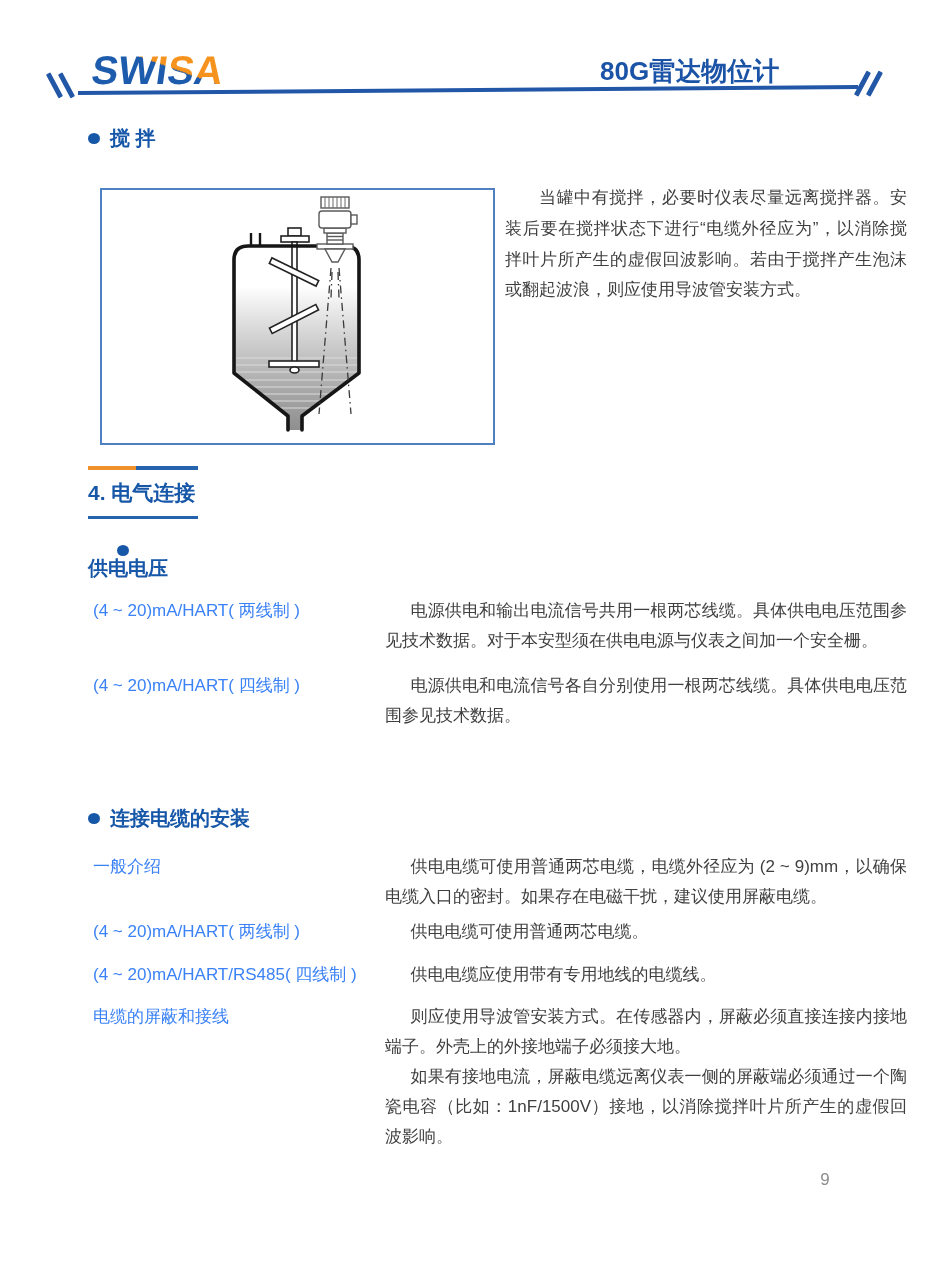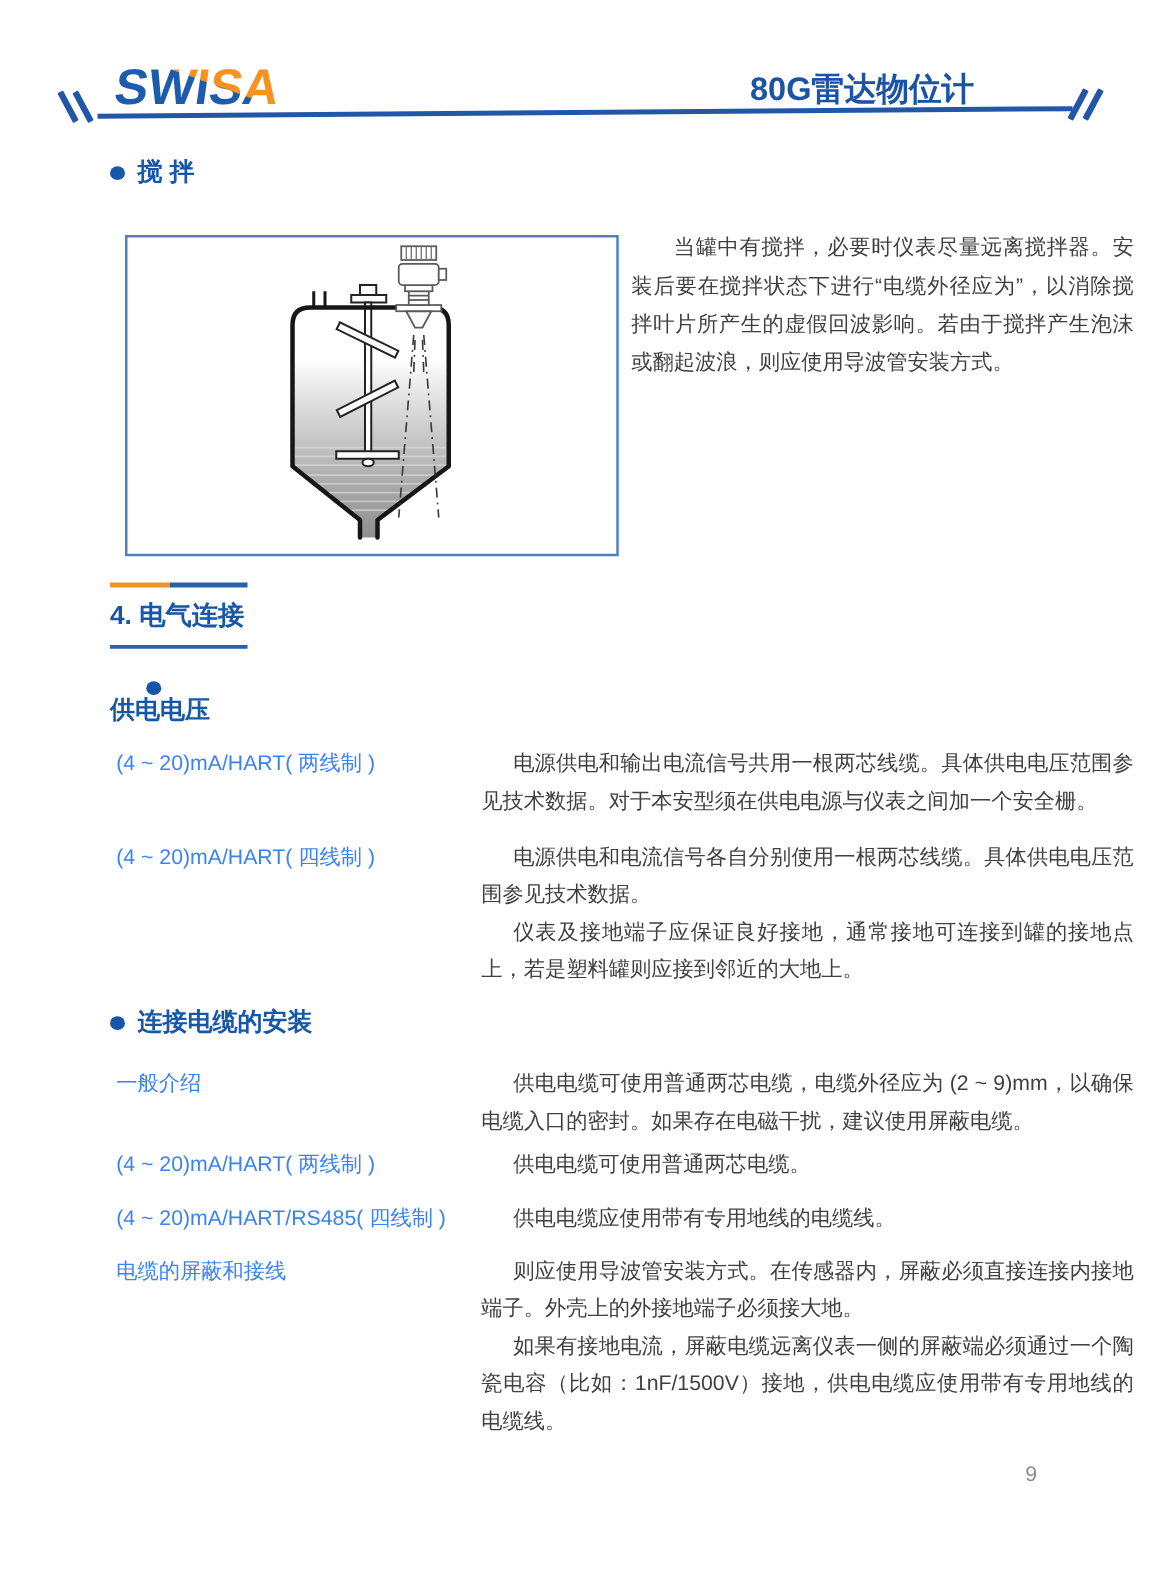--- a/index.html
+++ b/index.html
@@ -155,35 +155,34 @@
     <span class="bullet"></span>
     <span class="bh-label">供电电压</span>
   </div>
 
   <div class="lbl" style="top:596px;">(4 ~ 20)mA/HART( 两线制 )</div>
   <div class="p rcol ind15" style="top:596px;">电源供电和输出电流信号共用一根两芯线缆。具体供电电压范围参见技术数据。对于本安型须在供电电源与仪表之间加一个安全栅。</div>
 
   <div class="lbl" style="top:671px;">(4 ~ 20)mA/HART( 四线制 )</div>
   <div class="p rcol ind15" style="top:671px;">电源供电和电流信号各自分别使用一根两芯线缆。具体供电电压范围参见技术数据。</div>
 
-  <div class="p rcol ind15" style="top:731px;">仪表及接地端子应保证良好接地，通常接地可连接到罐的接地点上，若是塑料罐则应接到邻近的大地上。</div>
 
   <div class="bullet-heading" style="left:88px;top:806px;">
     <span class="bullet"></span>
     <span class="bh-label">连接电缆的安装</span>
   </div>
 
   <div class="lbl" style="top:852px;">一般介绍</div>
   <div class="p rcol ind15" style="top:852px;">供电电缆可使用普通两芯电缆，电缆外径应为 (2 ~ 9)mm，以确保电缆入口的密封。如果存在电磁干扰，建议使用屏蔽电缆。</div>
 
   <div class="lbl" style="top:917px;">(4 ~ 20)mA/HART( 两线制 )</div>
   <div class="p rcol ind15" style="top:917px;">供电电缆可使用普通两芯电缆。</div>
 
   <div class="lbl" style="top:960px;">(4 ~ 20)mA/HART/RS485( 四线制 )</div>
   <div class="p rcol ind15" style="top:960px;">供电电缆应使用带有专用地线的电缆线。</div>
 
   <div class="lbl" style="top:1002px;">电缆的屏蔽和接线</div>
   <div class="p rcol ind15" style="top:1002px;">则应使用导波管安装方式。在传感器内，屏蔽必须直接连接内接地端子。外壳上的外接地端子必须接大地。</div>
-  <div class="p rcol ind15" style="top:1062px;">如果有接地电流，屏蔽电缆远离仪表一侧的屏蔽端必须通过一个陶瓷电容（比如：1nF/1500V）接地，供电电缆应使用带有专用地线的电缆线。</div>
+  <div class="p rcol ind15" style="top:1062px;">如果有接地电流，屏蔽电缆远离仪表一侧的屏蔽端必须通过一个陶瓷电容（比如：1nF/1500V）接地，以消除搅拌叶片所产生的虚假回波影响。</div>
 
   <div class="page-number">9</div>
 
 </div>
 
 </body></html>

